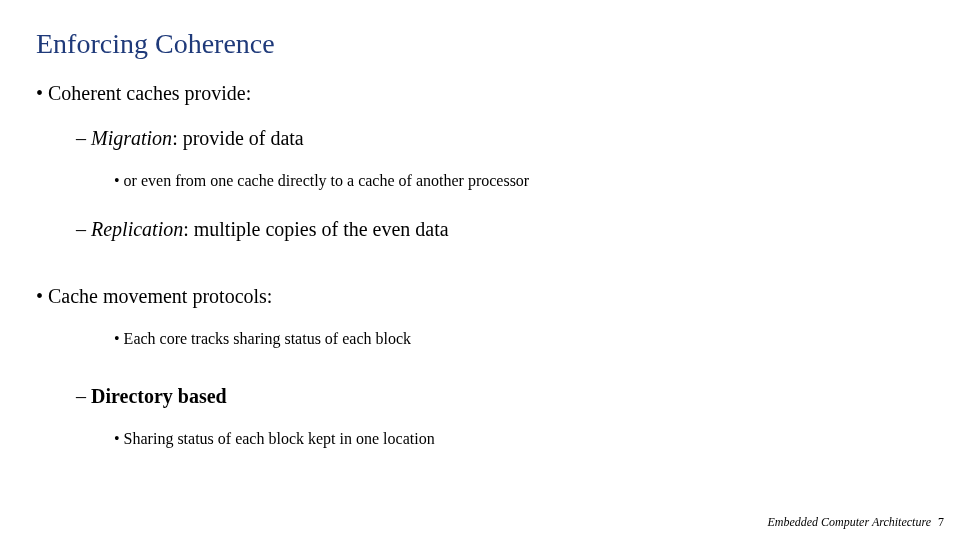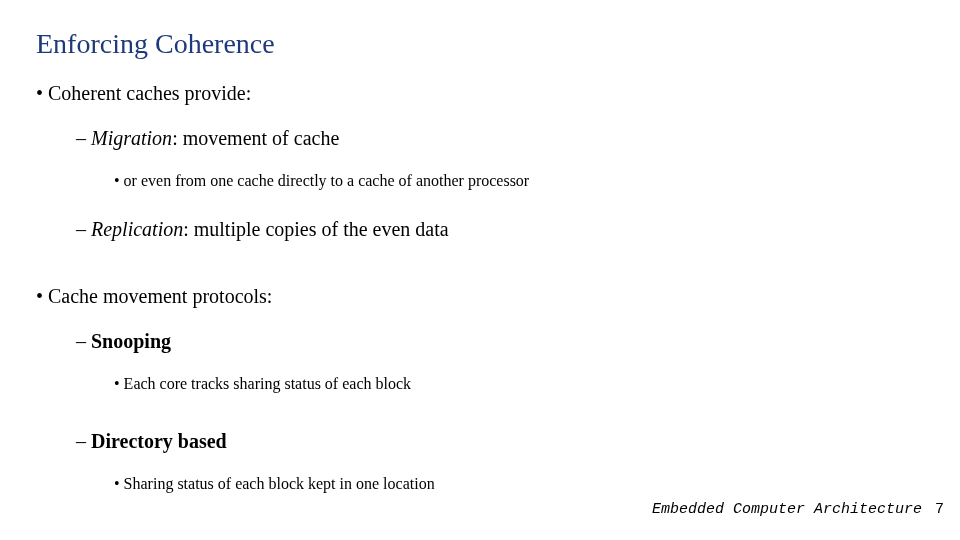--- a/index.html
+++ b/index.html
@@ -11,56 +11,53 @@
   .lvl3 { font-size: 16px; margin-left: 78px; line-height: 1.35; }
   .bullet1::before { content: "• "; }
   .dash2::before { content: "– "; }
   .bullet3::before { content: "• "; }
   .italic { font-style: italic; }
   .bold { font-weight: 700; }
   .block { margin-top: 18px; }
   .gap-sm { height: 6px; }
   .gap-md { height: 16px; }
   .gap-lg { height: 22px; }
-  .footer { position: absolute; right: 16px; bottom: 22px; font-size: 15px; font-style: italic; color: #000; font-family: Liberation Mono, monospace; }
+  .footer { position: absolute; right: 16px; bottom: 10px; font-size: 12px; font-style: italic; color: #000; }
   .footer .pn { font-style: normal; margin-left: 4px; }
 </style>
 </head>
 <body>
 
 <div class="slide">
 
   <div class="title">Enforcing Coherence</div>
 
   <div class="lvl1 bullet1 block">
     <span>Coherent caches provide:</span>
   </div>
 
   <div class="lvl2 dash2 block">
-    <span class="italic">Migration</span><span>:   movement of cache</span>
+    <span class="italic">Migration</span><span>:   provide of data</span>
   </div>
   <div class="lvl3 bullet3 block">
     <span>or even from one cache directly to a cache of another processor</span>
   </div>
 
   <div class="gap-sm"></div>
 
   <div class="lvl2 dash2 block">
     <span class="italic">Replication</span><span>:  multiple copies of the even data</span>
   </div>
 
   <div class="gap-lg"></div>
 
   <div class="lvl1 bullet1 block">
     <span>Cache movement protocols:</span>
   </div>
 
-  <div class="lvl2 dash2 block">
-    <span class="bold">Snooping</span>
-  </div>
   <div class="lvl3 bullet3 block">
     <span>Each core tracks sharing status of each block</span>
   </div>
 
   <div class="gap-md"></div>
 
   <div class="lvl2 dash2 block">
     <span class="bold">Directory based</span>
   </div>
   <div class="lvl3 bullet3 block">

